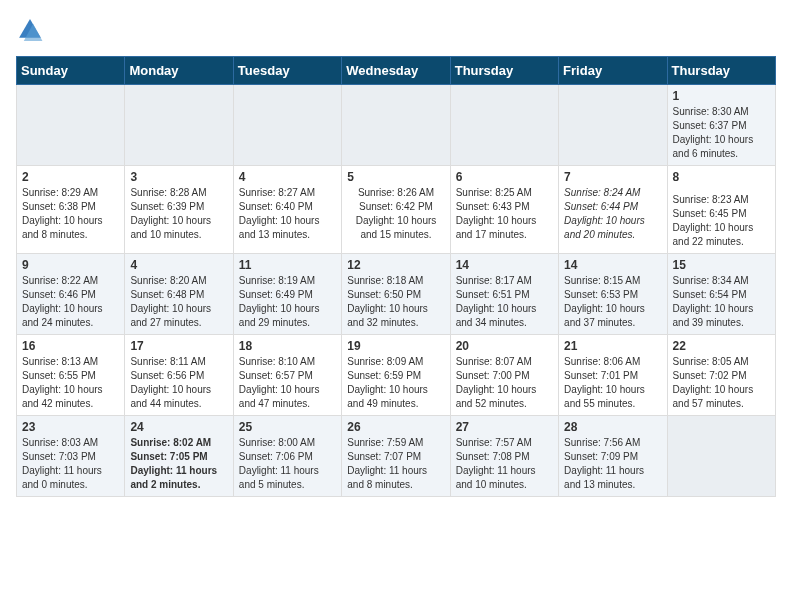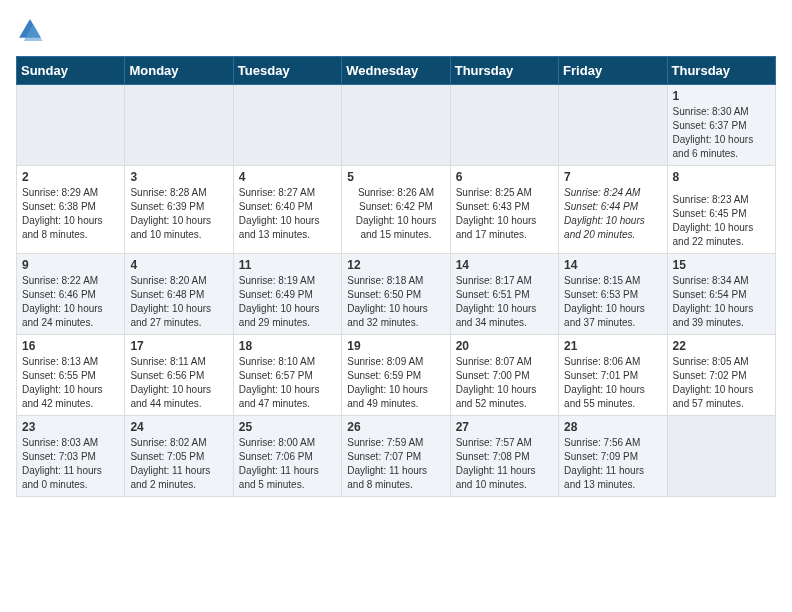--- a/index.html
+++ b/index.html
@@ -266,21 +266,21 @@
       </tr>
       <tr class="row-alt">
         <td>
           <span class="day-number">23</span>
           <div class="day-info" style="white-space: pre-line;">Sunrise: 8:03 AM
 Sunset: 7:03 PM
 Daylight: 11 hours and 0 minutes.</div>
         </td>
         <td>
           <span class="day-number">24</span>
-          <div class="day-info" style="white-space: pre-line;">Sunrise: 8:02 AM
+          <div class="day-info" style="white-space: pre-line; font-weight: bold;">Sunrise: 8:02 AM
 Sunset: 7:05 PM
 Daylight: 11 hours and 2 minutes.</div>
         </td>
         <td>
           <span class="day-number">25</span>
           <div class="day-info" style="white-space: pre-line;">Sunrise: 8:00 AM
 Sunset: 7:06 PM
 Daylight: 11 hours and 5 minutes.</div>
         </td>
         <td>

